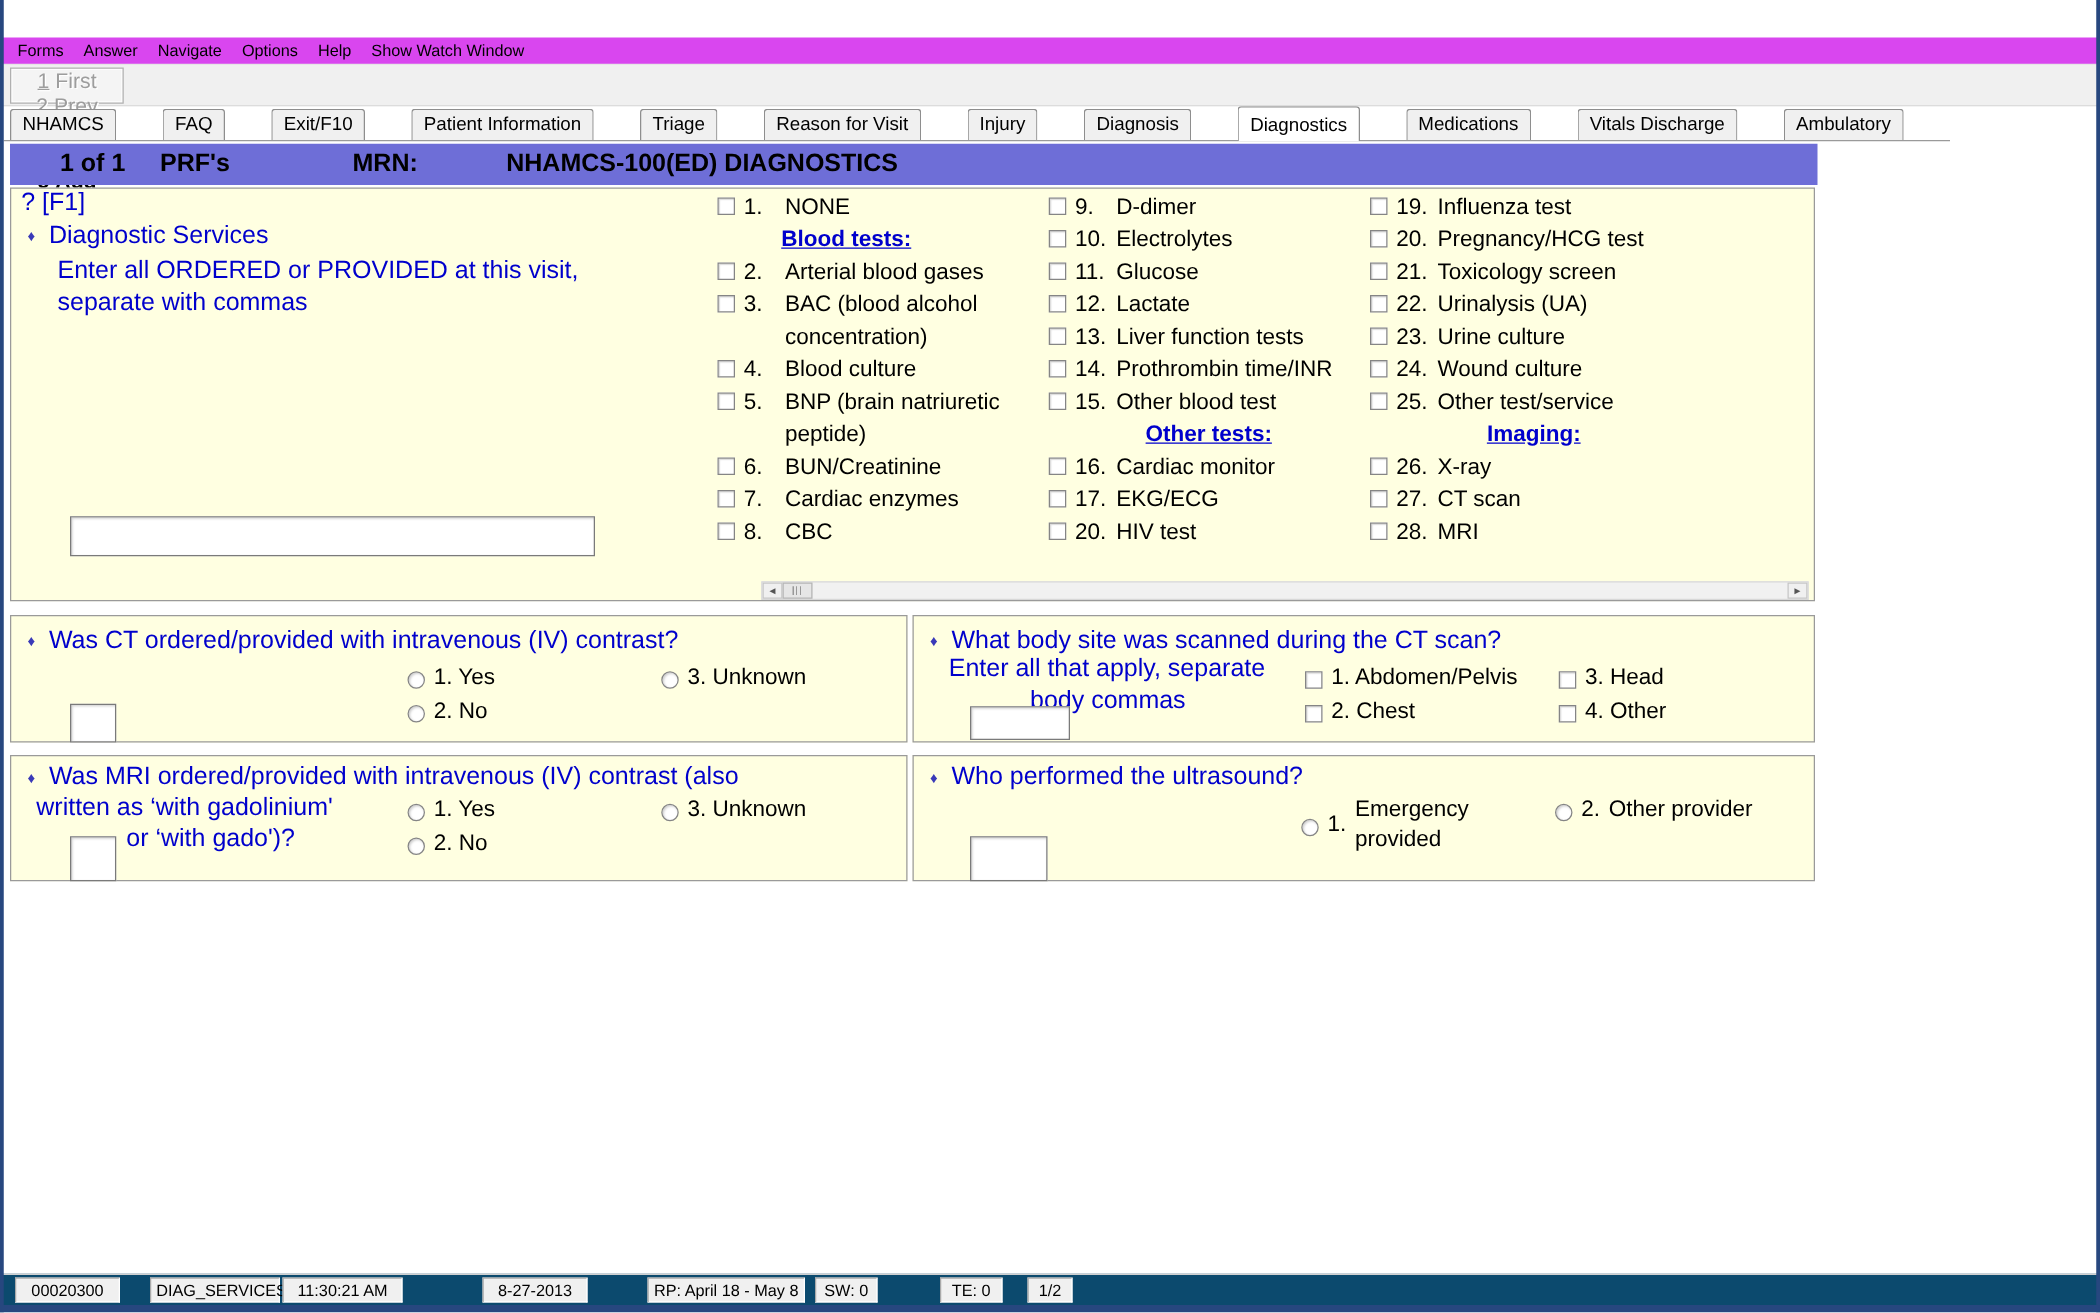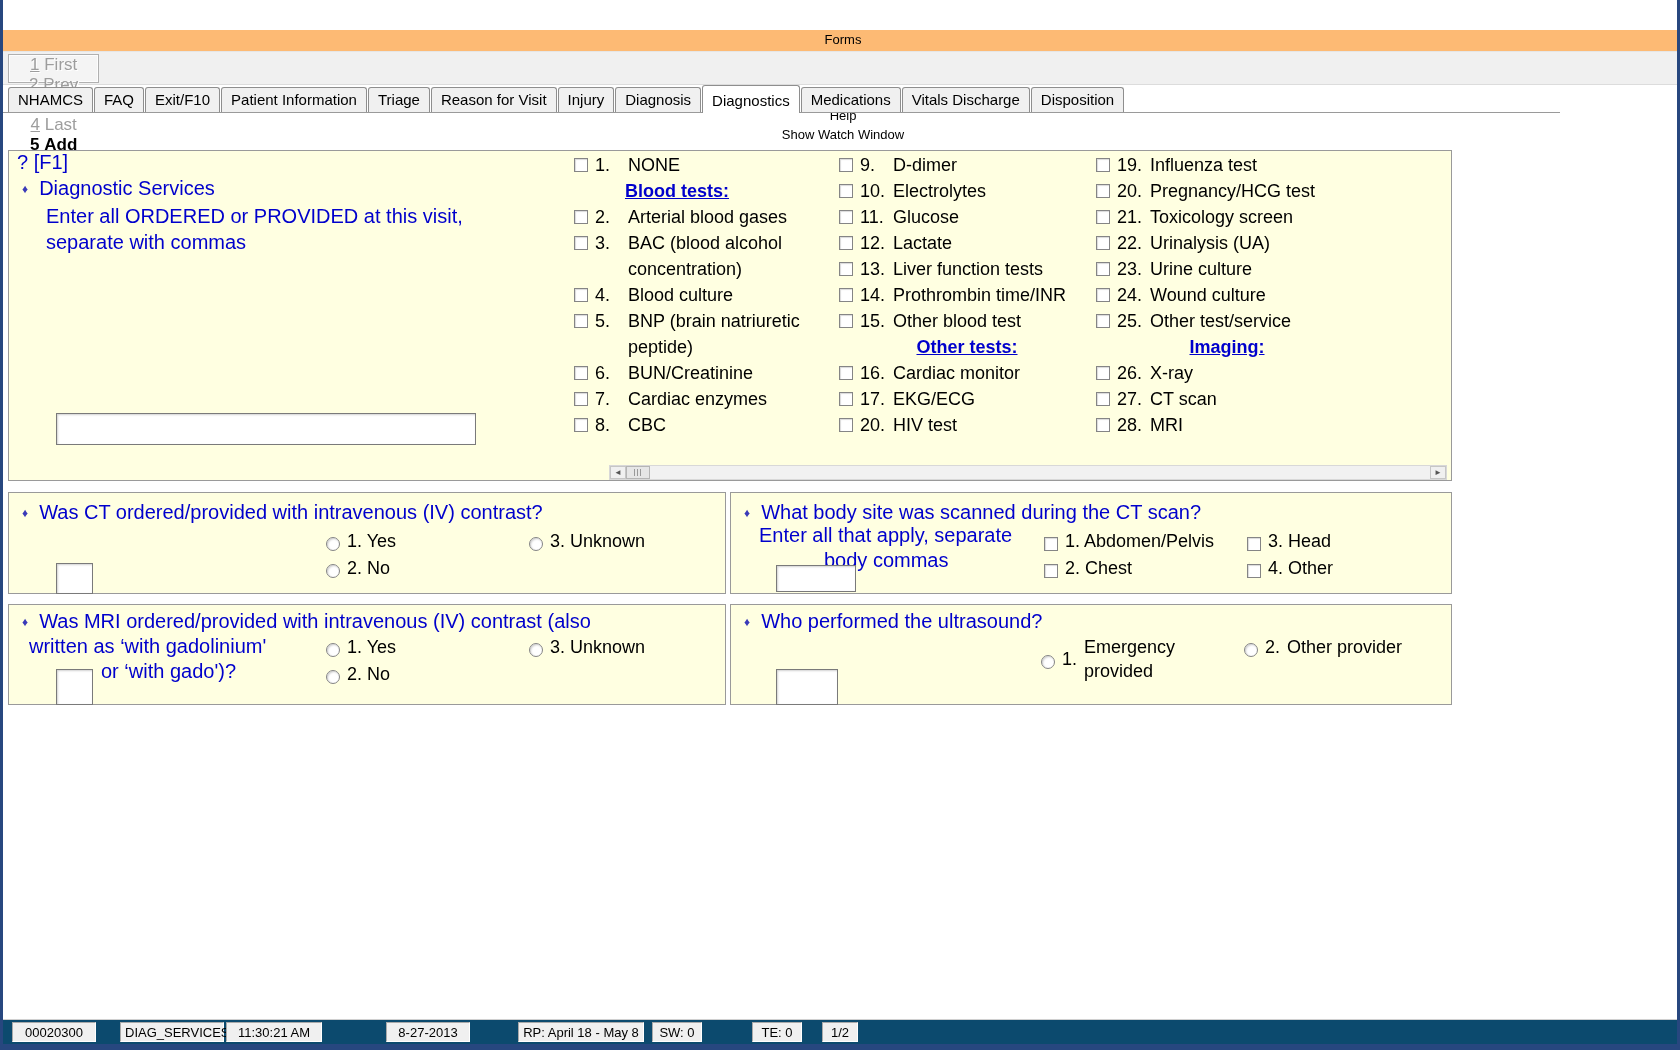--- a/index.html
+++ b/index.html
@@ -20,37 +20,37 @@
     border-top:1px solid #27477f; border-bottom:1px solid #6d8cab;
     display:flex; align-items:center; padding-left:10px; }
   .app-icon { width:18px; height:18px; display:inline-block; }
   .title-text { font-size:13px; color:#0b1a5a; margin-left:7px; white-space:nowrap; }
   .close-btn { position:absolute; right:8px; top:0; width:46px; height:21px;
     background:linear-gradient(180deg,#f0b4aa 0%,#d2695c 45%,#b03a2e 100%);
     border:1px solid #8c3a2f; border-top:none; border-radius:0 0 4px 4px;
     color:#fff; font-size:13px; font-weight:bold; text-align:center; line-height:20px; }
 
   
-  .menubar { position:absolute; left:0; top:30px; width:100%; height:22px; background:#fdba74;
-    display:flex; align-items:center; padding-left:6px; border-bottom:1px solid #e6e6e6;flex-direction:column; }
+  .menubar { position:absolute; left:0; top:30px; width:100%; height:22px; background:#d946ef;
+    display:flex; align-items:center; padding-left:6px; border-bottom:1px solid #e6e6e6; }
   .menu-item { font-size:13px; color:#000; padding:2px 8px; white-space:nowrap; }
 
   
   .toolbar { position:absolute; left:0; top:52px; width:100%; height:33px; background:#f0f0f0;
     border-bottom:1px solid #dcdcdc; }
   .tb-group { position:absolute; left:8px; top:2px; height:29px; display:flex; align-items:center;
     border:1px solid #b0b0b0; background:#f4f4f4; padding:0 3px; box-shadow:inset 0 0 0 1px #fdfdfd;flex-direction:column; }
   .tb-btn { font-size:17px; color:#000; font-weight:bold; padding:0 10px; white-space:nowrap; }
   .tb-btn.disabled { color:#9d9d9d; font-weight:normal; text-shadow:1px 1px 0 #fff; }
   .tb-key { text-decoration:underline; }
   .tb-sep { width:1px; height:22px; background:#bdbdbd; box-shadow:1px 0 0 #fff; }
 
   
   .tabbar { position:absolute; left:3px; top:85px; width:1557px; height:28px;
-    display:flex; align-items:flex-end; padding-left:5px; border-bottom:1px solid #9a9a9a; }
+    display:flex; align-items:flex-end; padding-left:5px; border-bottom:1px solid #9a9a9a;gap:36px; }
   .tab { font-size:15px; color:#000; background:#f0f0f0; border:1px solid #8e8e8e; border-bottom:none;
     border-radius:3px 3px 0 0; padding:3px 9px; height:25px; margin-right:1px; white-space:nowrap; }
   .tab.active { background:#fff; height:28px; padding-top:6px; position:relative; z-index:2; margin-bottom:-1px; }
 
   
   .record-bar { position:absolute; left:8px; top:115px; width:1446px; height:33px; background:#6e6ed7; }
   .rb { position:absolute; top:0; line-height:33px; font-size:20px; font-weight:bold; color:#000; white-space:nowrap; }
   .rb-count { left:40px; } .rb-prf { left:120px; } .rb-mrn { left:274px; } .rb-title { left:397px; }
 
   
@@ -157,23 +157,29 @@
       <div class="tab">FAQ</div>
       <div class="tab">Exit/F10</div>
       <div class="tab">Patient Information</div>
       <div class="tab">Triage</div>
       <div class="tab">Reason for Visit</div>
       <div class="tab">Injury</div>
       <div class="tab">Diagnosis</div>
       <div class="tab active">Diagnostics</div>
       <div class="tab">Medications</div>
       <div class="tab">Vitals Discharge</div>
-      <div class="tab">Disposition</div>
-    </div>
-
+      <div class="tab">Ambulatory</div>
+    </div>
+
+  <div class="record-bar">
+    <span class="rb rb-count">1 of 1</span>
+    <span class="rb rb-prf">PRF's</span>
+    <span class="rb rb-mrn">MRN:</span>
+    <span class="rb rb-title">NHAMCS-100(ED) DIAGNOSTICS</span>
+  </div>
 
   <div class="panel main-panel">
     <div class="help">? [F1]</div>
     <div class="q q-main">
       <span class="diamond">♦</span>
       <span class="q-text">Diagnostic Services</span>
     </div>
     <div class="inst inst1">Enter all ORDERED or PROVIDED at this visit,</div>
     <div class="inst inst2">separate with commas</div>
     <input class="text-input main-input" readonly="" value="" style="">

